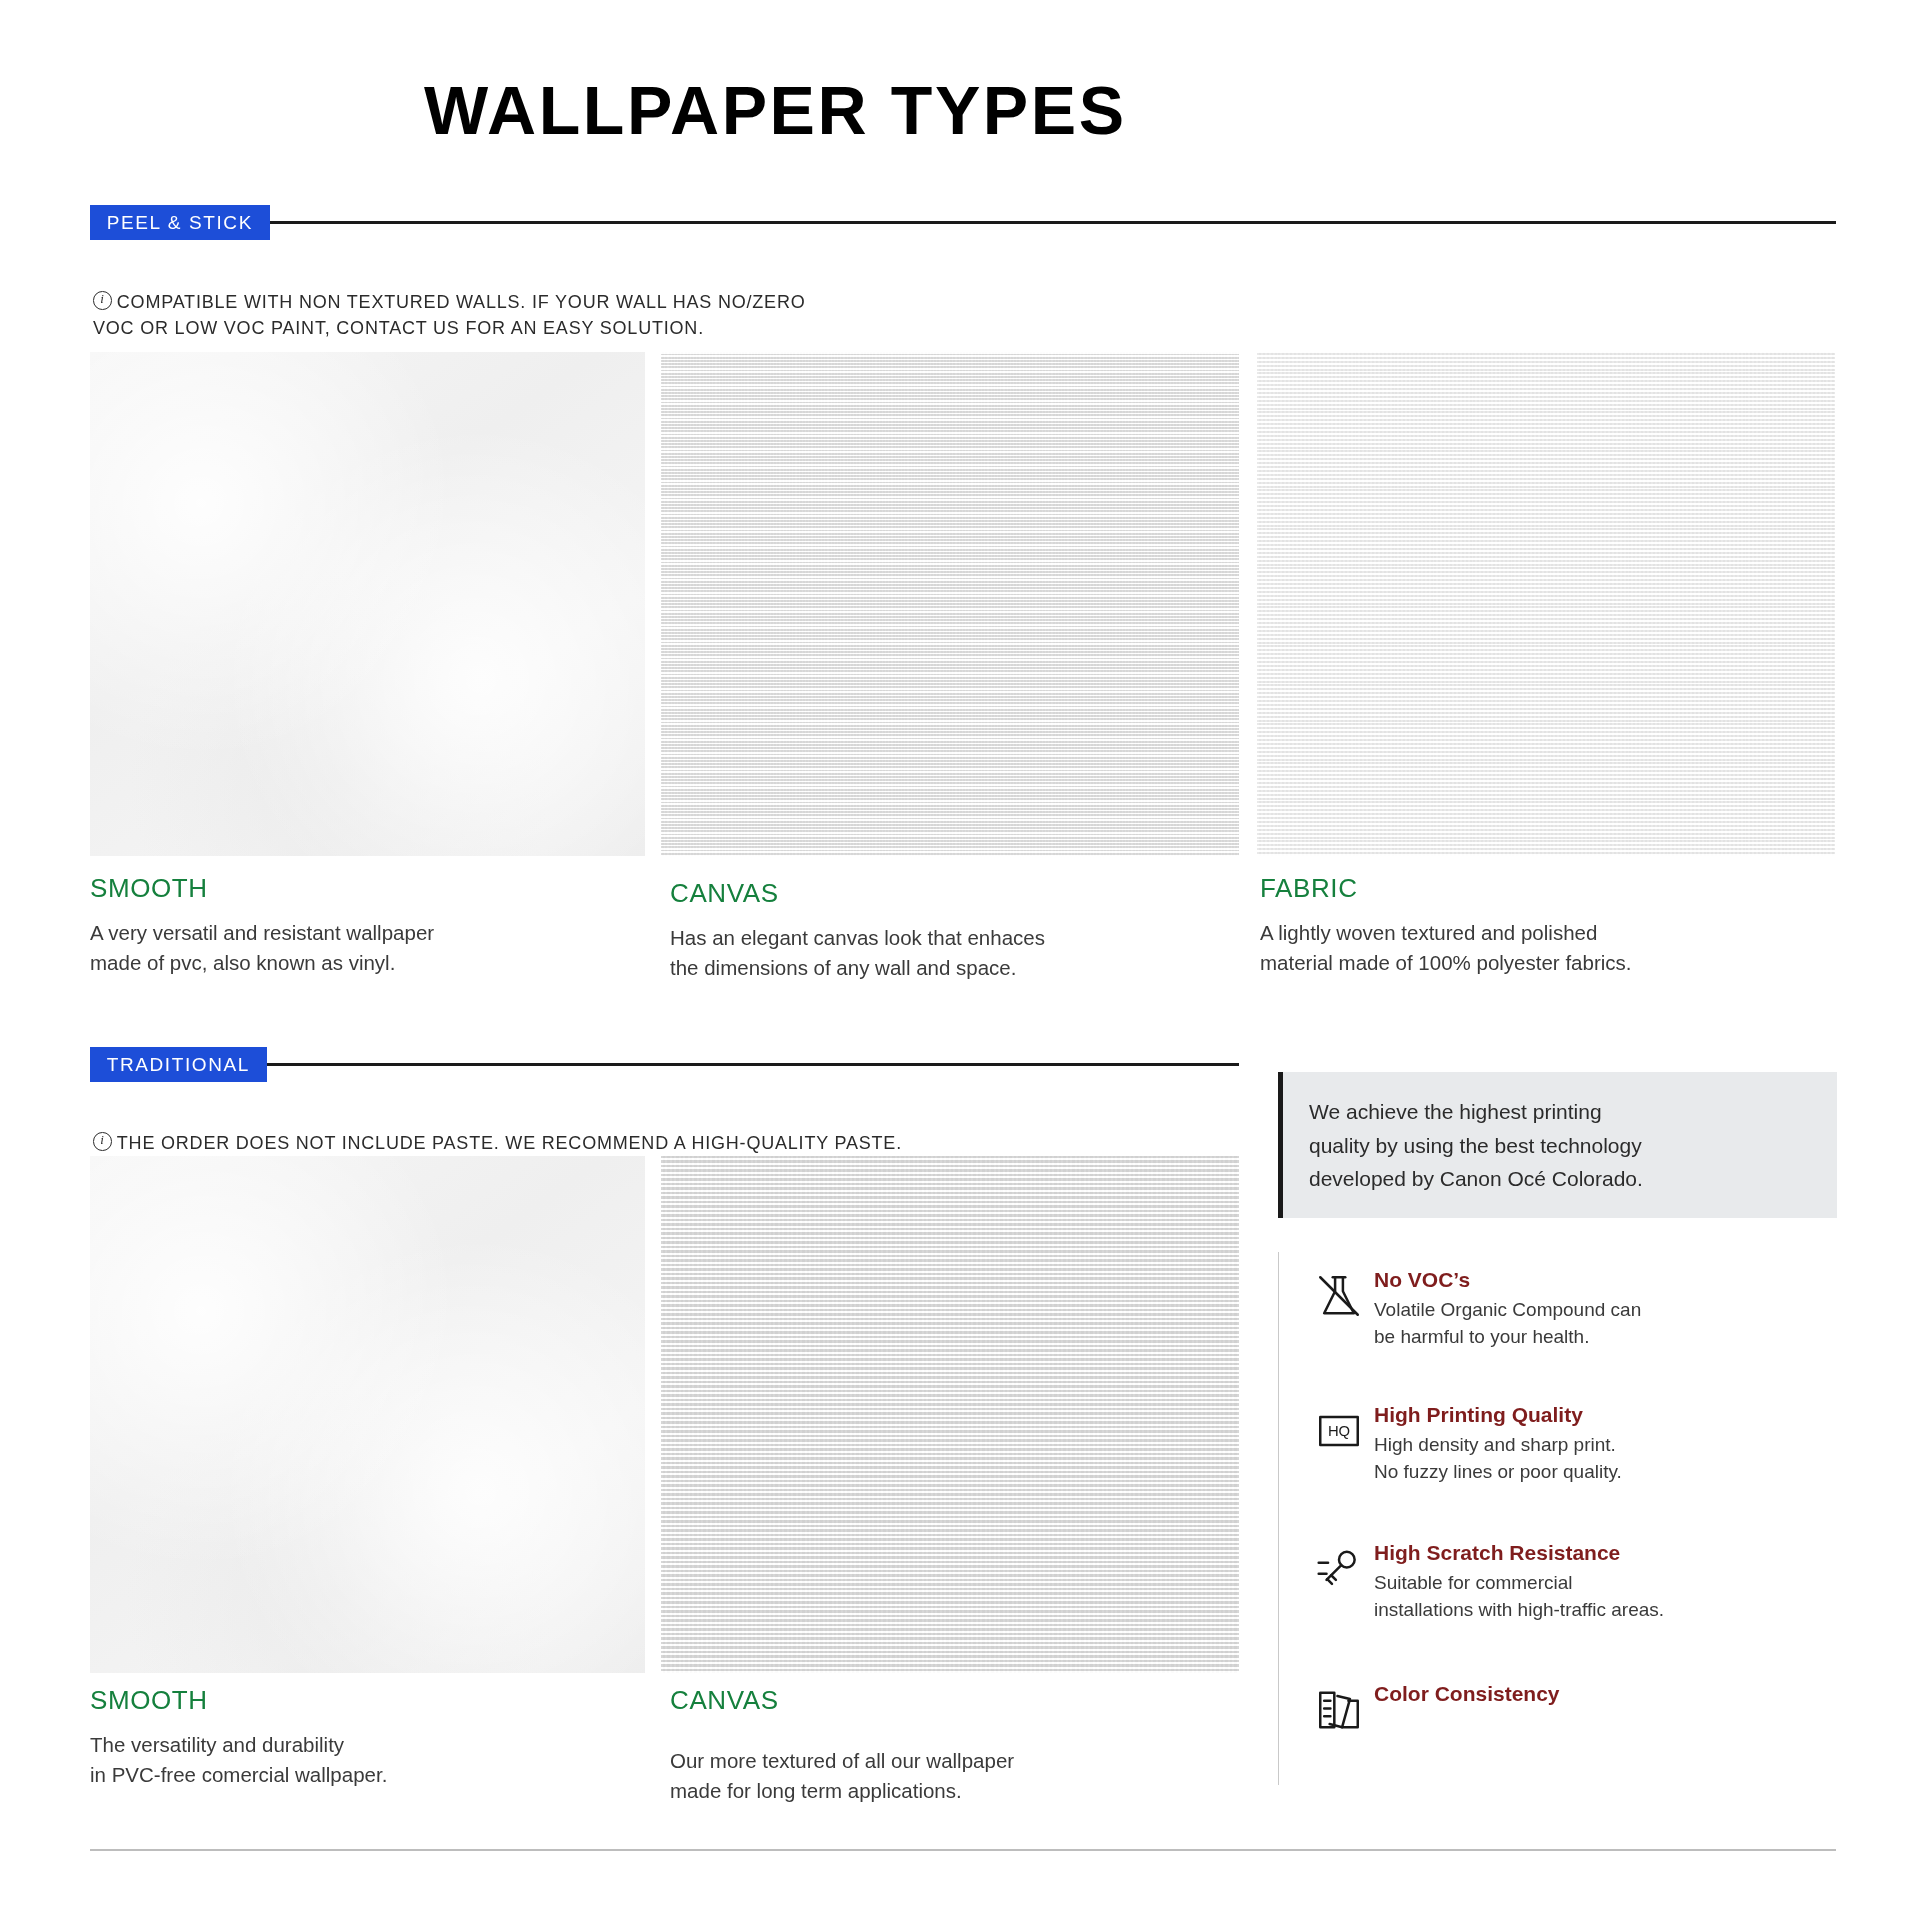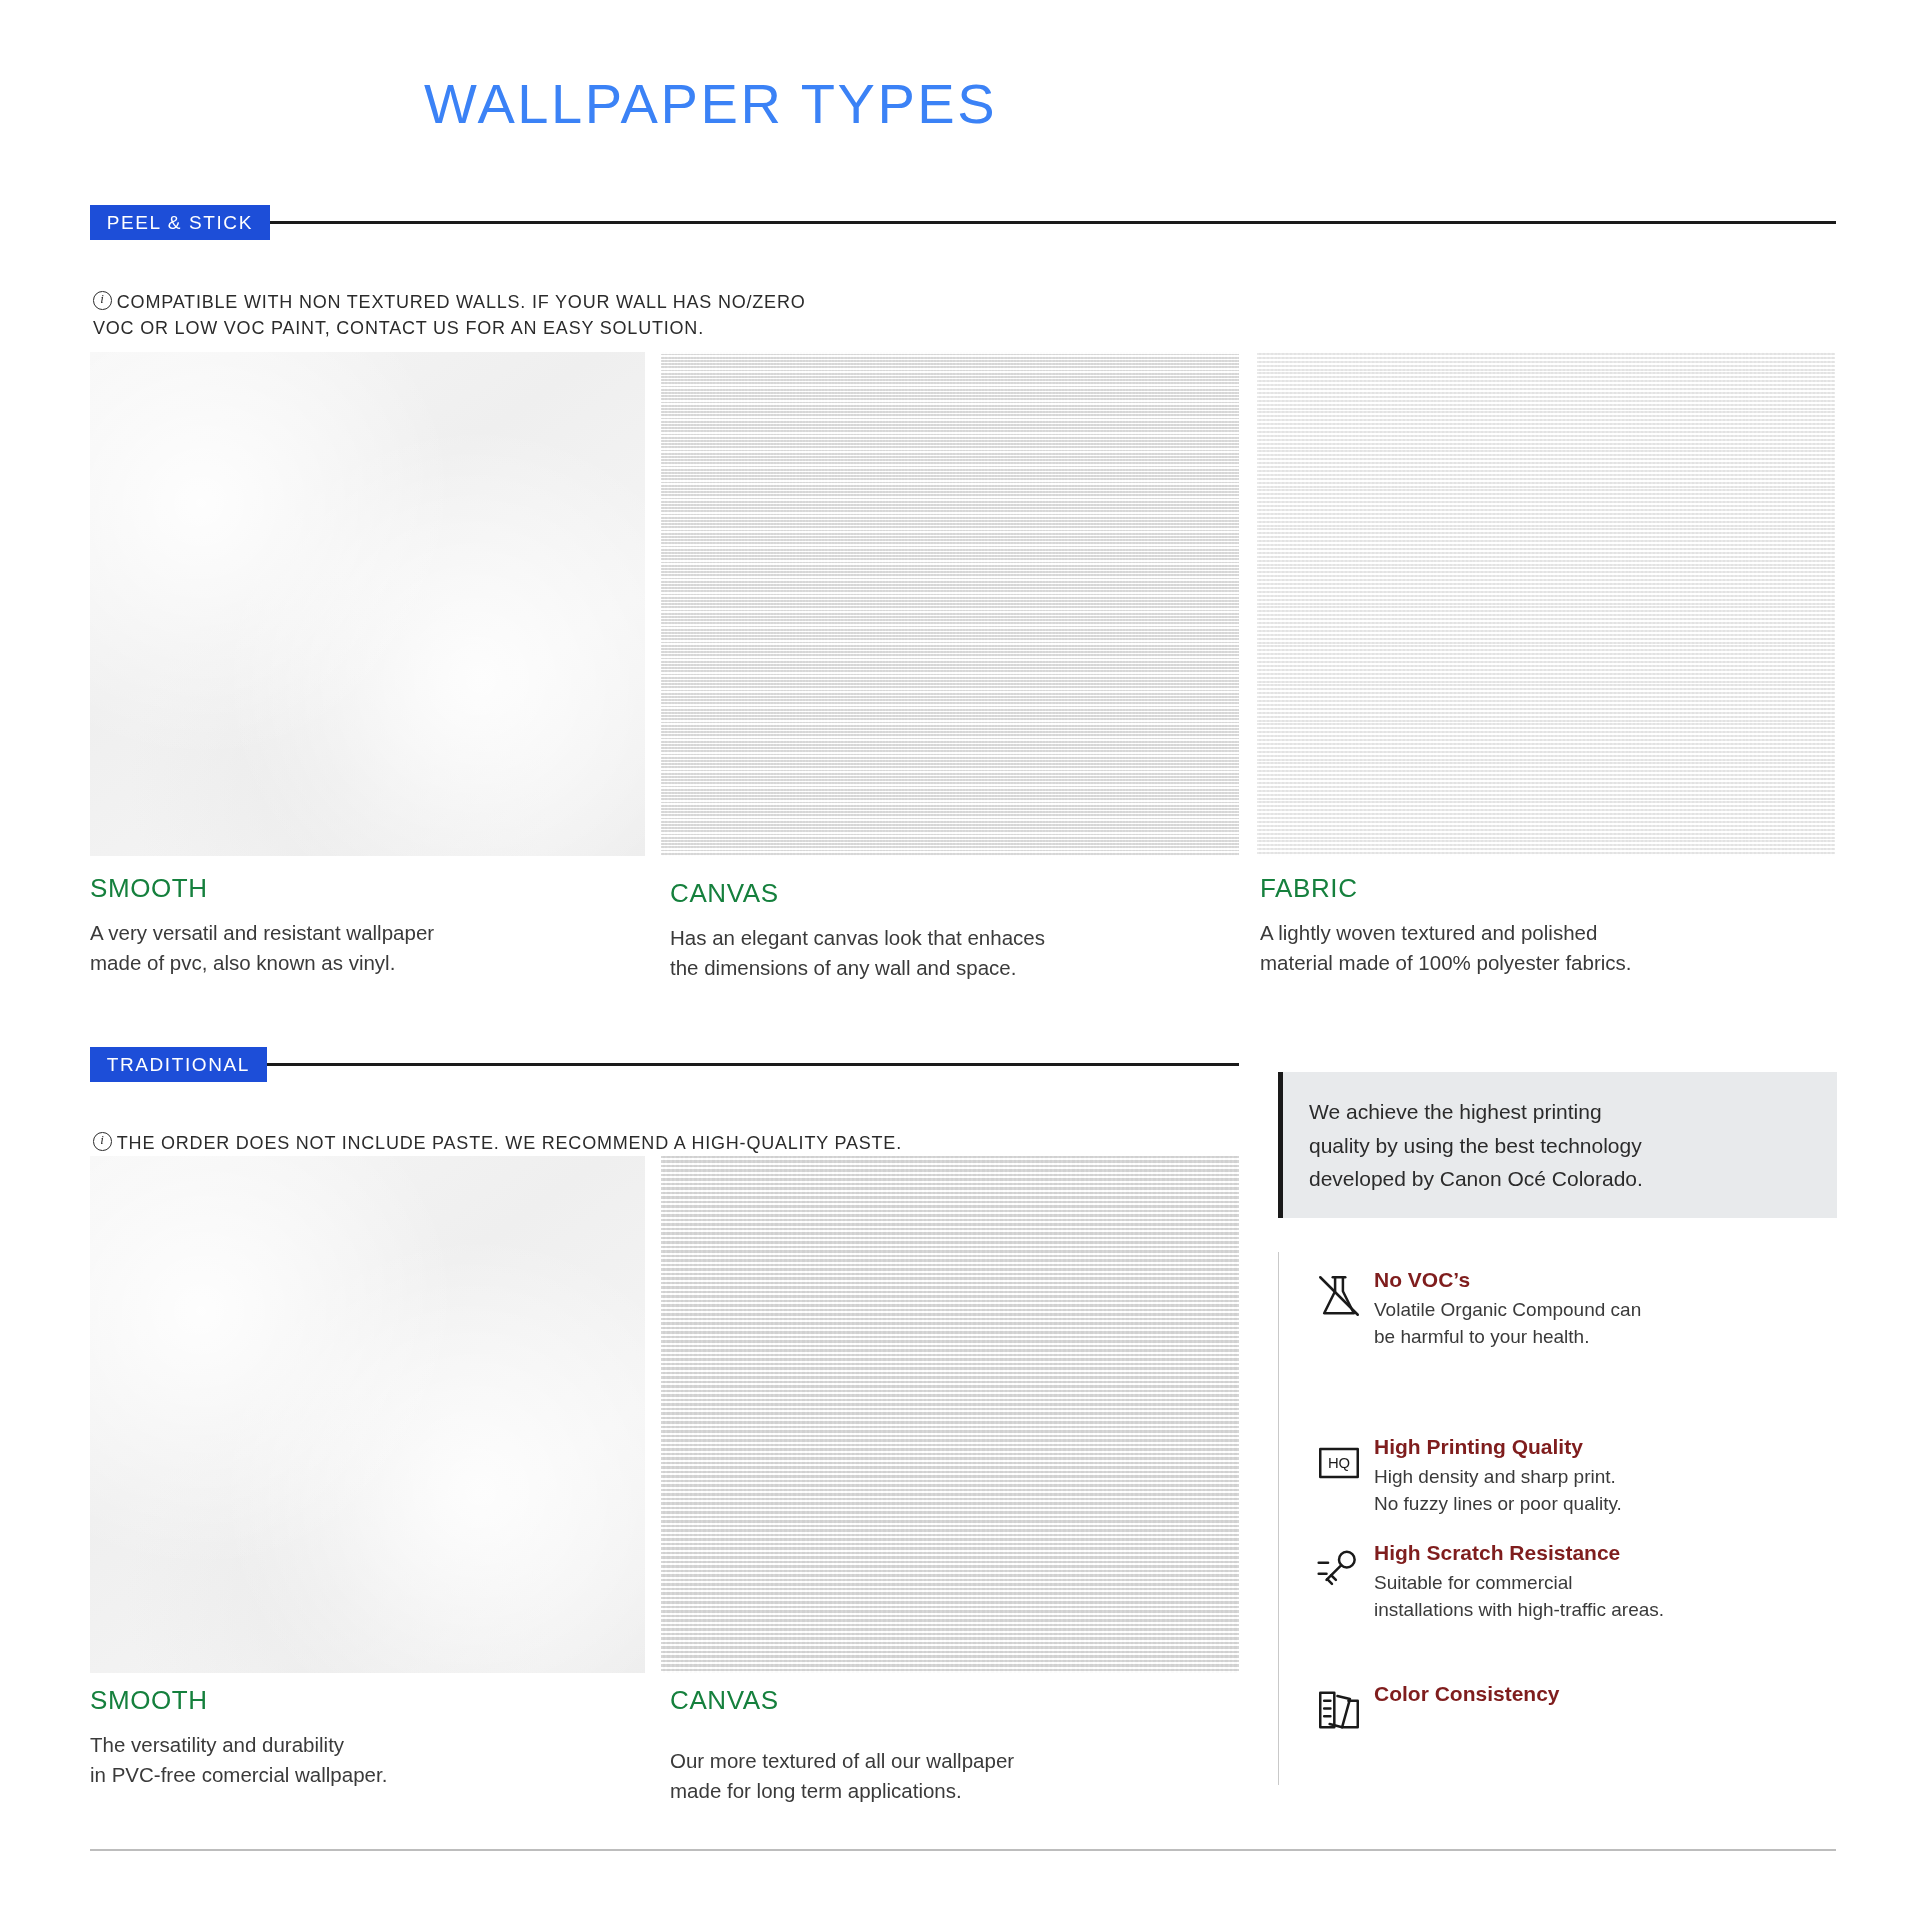--- a/index.html
+++ b/index.html
@@ -20,24 +20,24 @@
     left: 0; top: 0;
     width: 1926px;
     height: 1926px;
   }
 
   
   .title {
     position: absolute;
     left: 424px;
     top: 71px;
-    font-size: 56px;
+    font-size: 68px;
     letter-spacing: 2.6px;
-    font-weight: 400;
-    color: #3b82f6;
+    font-weight: 700;
+    color: #000000;
     white-space: nowrap;
   }
 
   
   .section-head {
     position: absolute;
     display: flex;
     align-items: center;
   }
   .section-tag {
@@ -256,21 +256,21 @@
         <path d="M8 8 L56 56"></path>
       </svg>
     </div>
     <div class="ftext">
       <div class="fh">No VOC’s</div>
       <div class="fb">Volatile Organic Compound can
 be harmful to your health.</div>
     </div>
   </div>
 
-  <div class="feature" style="left:1303px; top:1403px; width:533px;margin-top:32px;">
+  <div class="feature" style="left:1303px; top:1403px; width:533px;">
     <div class="ficon">
       <svg width="50" height="50" viewBox="0 0 64 64" fill="none" stroke="#1a1a1a" stroke-width="3.2" stroke-linecap="round" stroke-linejoin="round">
         <rect x="8" y="14" width="48" height="36"></rect>
         <text x="32" y="39" font-size="19" font-family="Liberation Sans, sans-serif" fill="#1a1a1a" stroke="none" text-anchor="middle">HQ</text>
       </svg>
     </div>
     <div class="ftext">
       <div class="fh">High Printing Quality</div>
       <div class="fb">High density and sharp print.
 No fuzzy lines or poor quality.</div>

